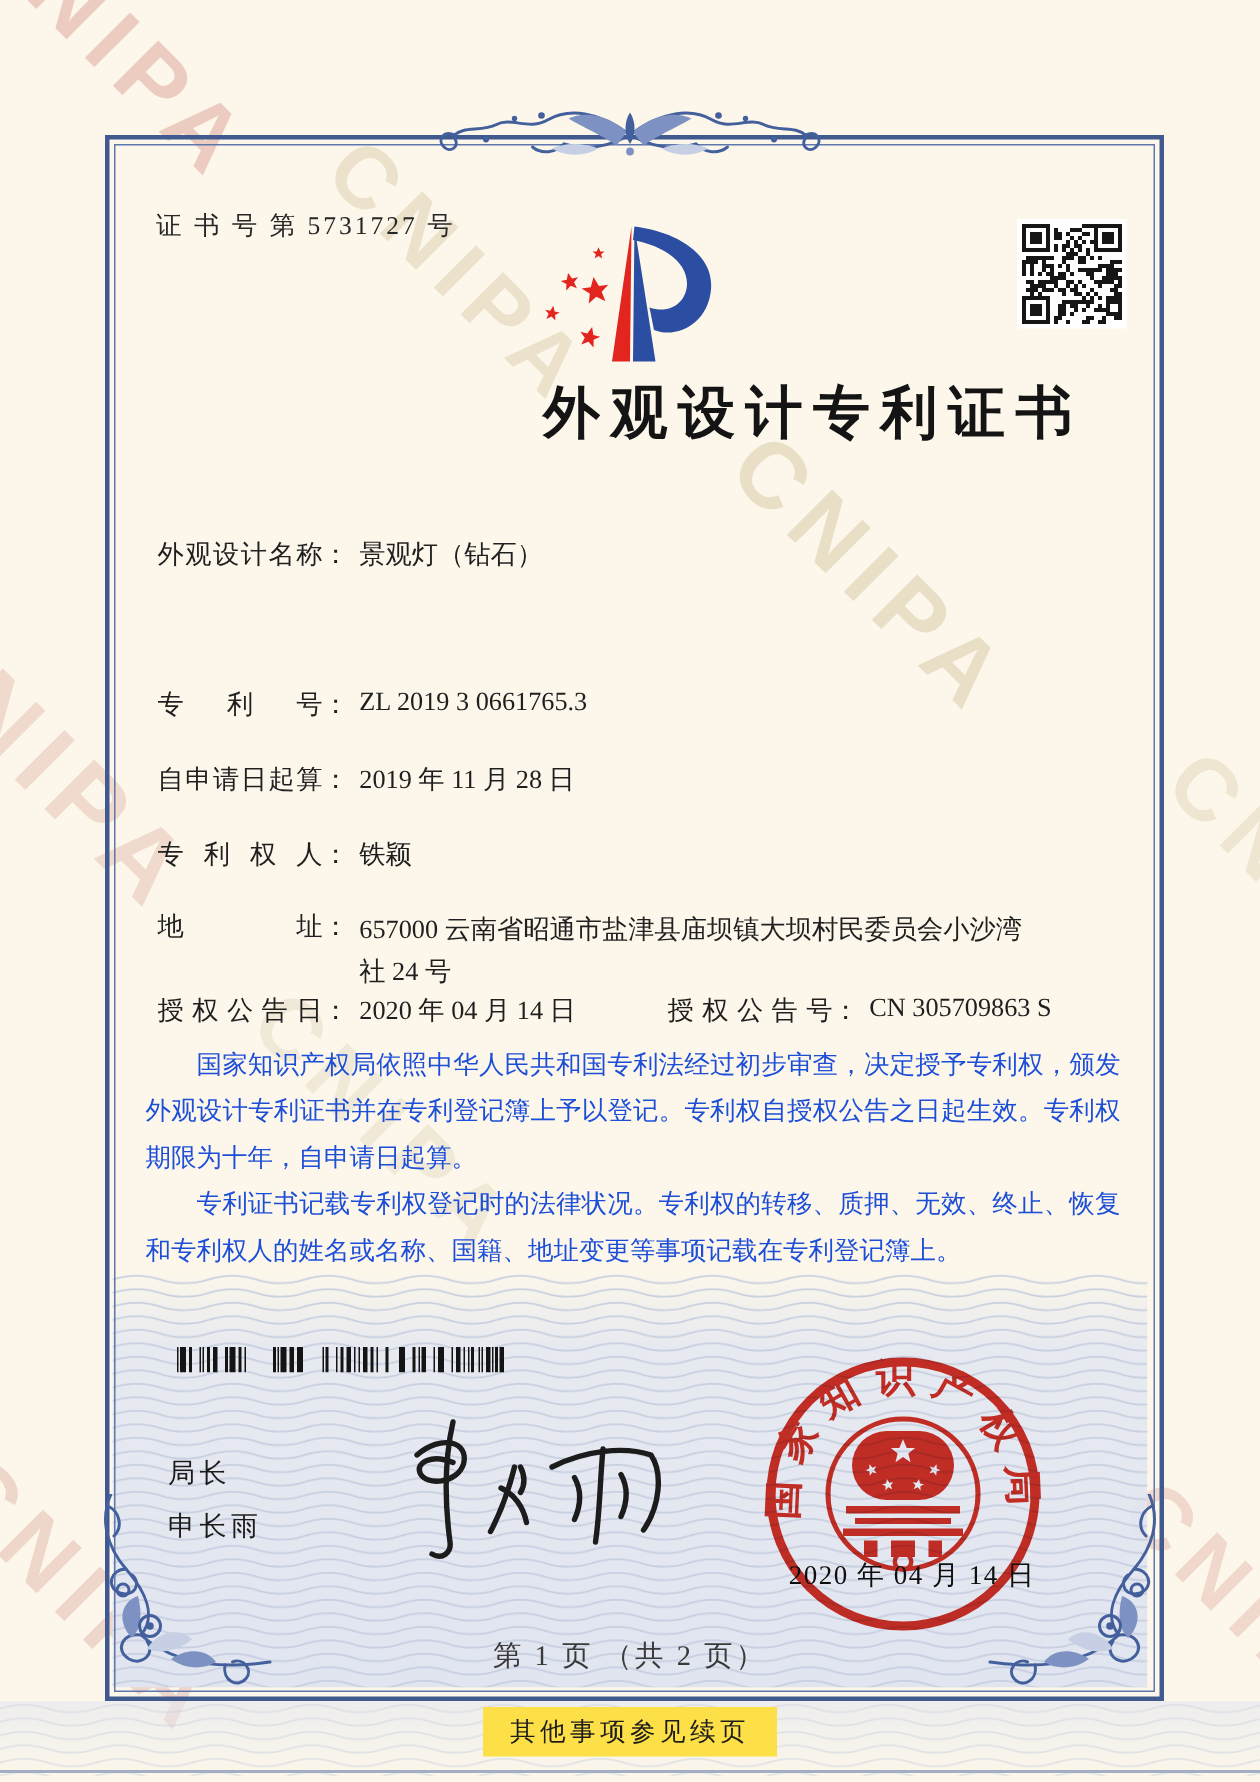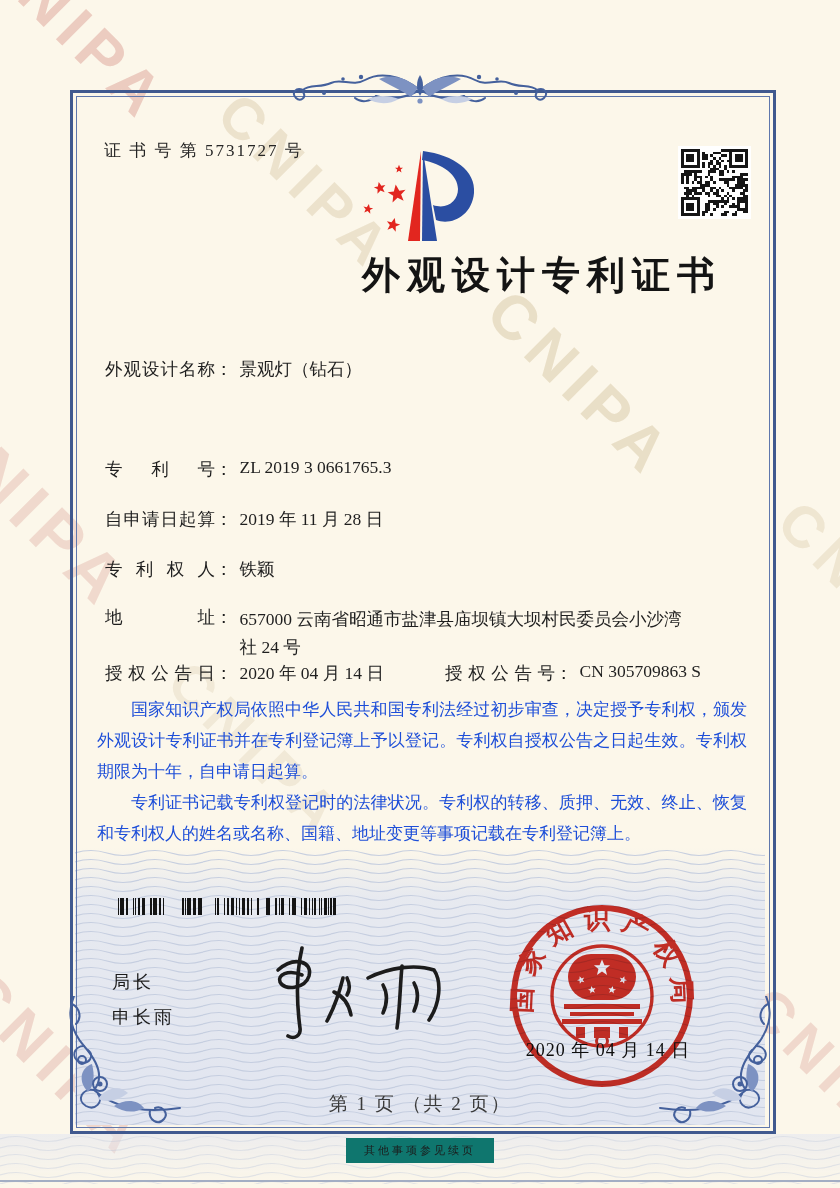--- a/index.html
+++ b/index.html
@@ -55,22 +55,22 @@
   #barcode{position:absolute;left:118px;top:898px;}
   .sig-title{position:absolute;left:112px;top:970px;font-size:18px;letter-spacing:3px;color:#1b1b1b;}
   .sig-name{position:absolute;left:112px;top:1005px;font-size:18px;letter-spacing:3px;color:#1b1b1b;}
   #signature{position:absolute;left:250px;top:936px;}
   #seal{position:absolute;left:506px;top:900px;mix-blend-mode:multiply;opacity:.96;}
   .seal-date{position:absolute;left:518px;top:1038px;width:180px;text-align:center;
     font-size:18px;letter-spacing:1px;color:#0e0e0e;}
   .page-info{position:absolute;left:70px;top:1091px;width:700px;text-align:center;
     font-size:19px;letter-spacing:2px;color:#3a3a3a;}
   .continuation{position:absolute;left:0;top:1138px;width:840px;text-align:center;}
-  .continuation span{display:inline-block;background:#0f766e;padding:5px 18px;
-    font-size:11px;letter-spacing:3px;color:#1c1c1c;}
+  .continuation span{display:inline-block;background:#fde047;padding:5px 18px;
+    font-size:17px;letter-spacing:3px;color:#1c1c1c;}
   .bottom-edge{position:absolute;left:0;top:1180px;width:840px;height:2px;background:#a3aec4;}
 </style>
 </head>
 <body>
 
 <div class="page">
 
   <div class="wm wm-a">CNIPA</div>
   <div class="wm wm-b">CNIPA</div>
   <div class="wm wm-c">CNIPA</div>

